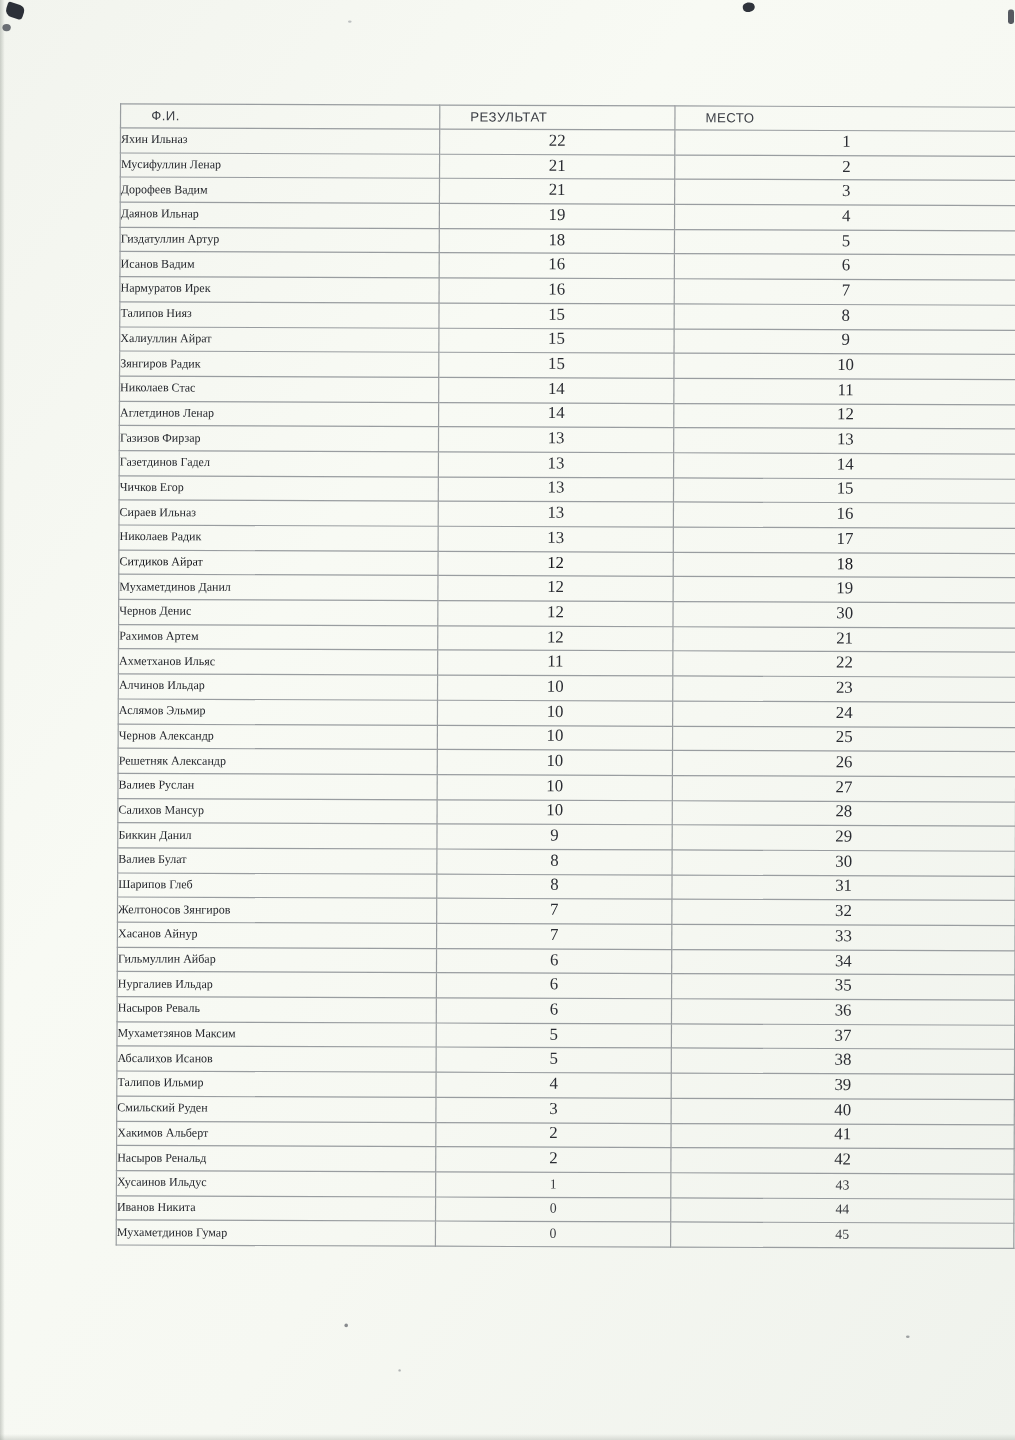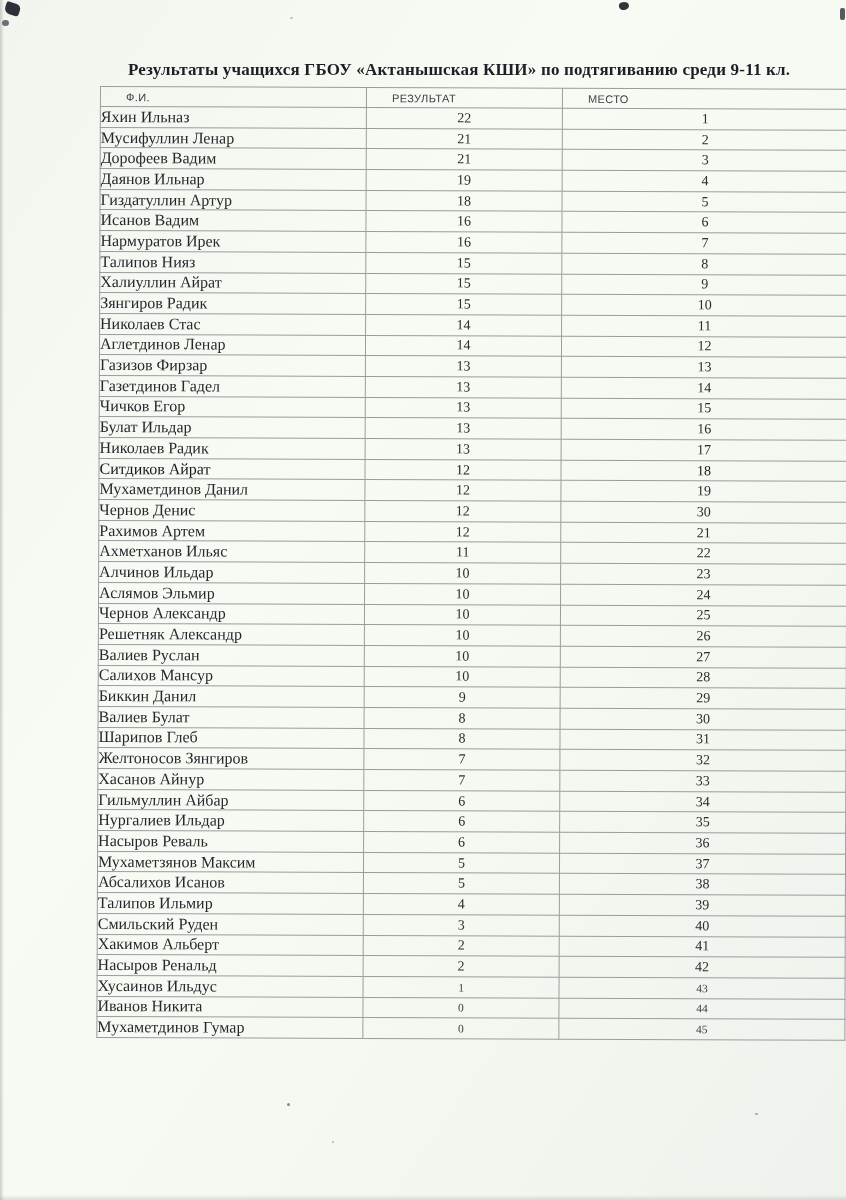--- a/index.html
+++ b/index.html
@@ -62,21 +62,21 @@
     text-align: left;
     height: 17px;
     padding: 1px 0 1px 25px;
     letter-spacing: 0.4px;
   }
   table.results tbody td {
     height: 19.7px;
     padding: 0;
   }
   td.cell-name {
-    font-size: 16px;
+    font-size: 10px;
     padding-left: 9px;
     color: #26282e;
   }
   td.cell-result, td.cell-place {
     text-align: center;
     font-size: 14px;
     color: #2b2d33;
   }
   tr.bold-row td { font-weight: normal; color: #17181d; }
   
@@ -104,21 +104,20 @@
 
   <div class="artifact a-tl1"></div>
   <div class="artifact a-tl2"></div>
   <div class="artifact a-tc"></div>
   <div class="artifact a-tr"></div>
   <div class="artifact speck1"></div>
   <div class="artifact speck2"></div>
   <div class="artifact speck3"></div>
   <div class="artifact speck4"></div>
 
-  <h1 class="title">Результаты учащихся ГБОУ «Актанышская КШИ»  по подтягиванию  среди 9-11 кл.</h1>
 
   <table class="results">
     <colgroup>
       <col class="c-name">
       <col class="c-result">
       <col class="c-place">
     </colgroup>
     <thead>
       <tr>
         <th>Ф.И.</th>
@@ -196,21 +195,21 @@
     <td class="cell-name">Газетдинов Гадел</td>
     <td class="cell-result">13</td>
     <td class="cell-place">14</td>
   </tr>
         <tr class="result-row">
     <td class="cell-name">Чичков  Егор</td>
     <td class="cell-result">13</td>
     <td class="cell-place">15</td>
   </tr>
         <tr class="result-row">
-    <td class="cell-name">Булат Ильдар</td>
+    <td class="cell-name">Сираев Ильназ</td>
     <td class="cell-result">13</td>
     <td class="cell-place">16</td>
   </tr>
         <tr class="result-row">
     <td class="cell-name">Николаев Радик</td>
     <td class="cell-result">13</td>
     <td class="cell-place">17</td>
   </tr>
         <tr class="result-row bold-row">
     <td class="cell-name">Ситдиков Айрат</td>

